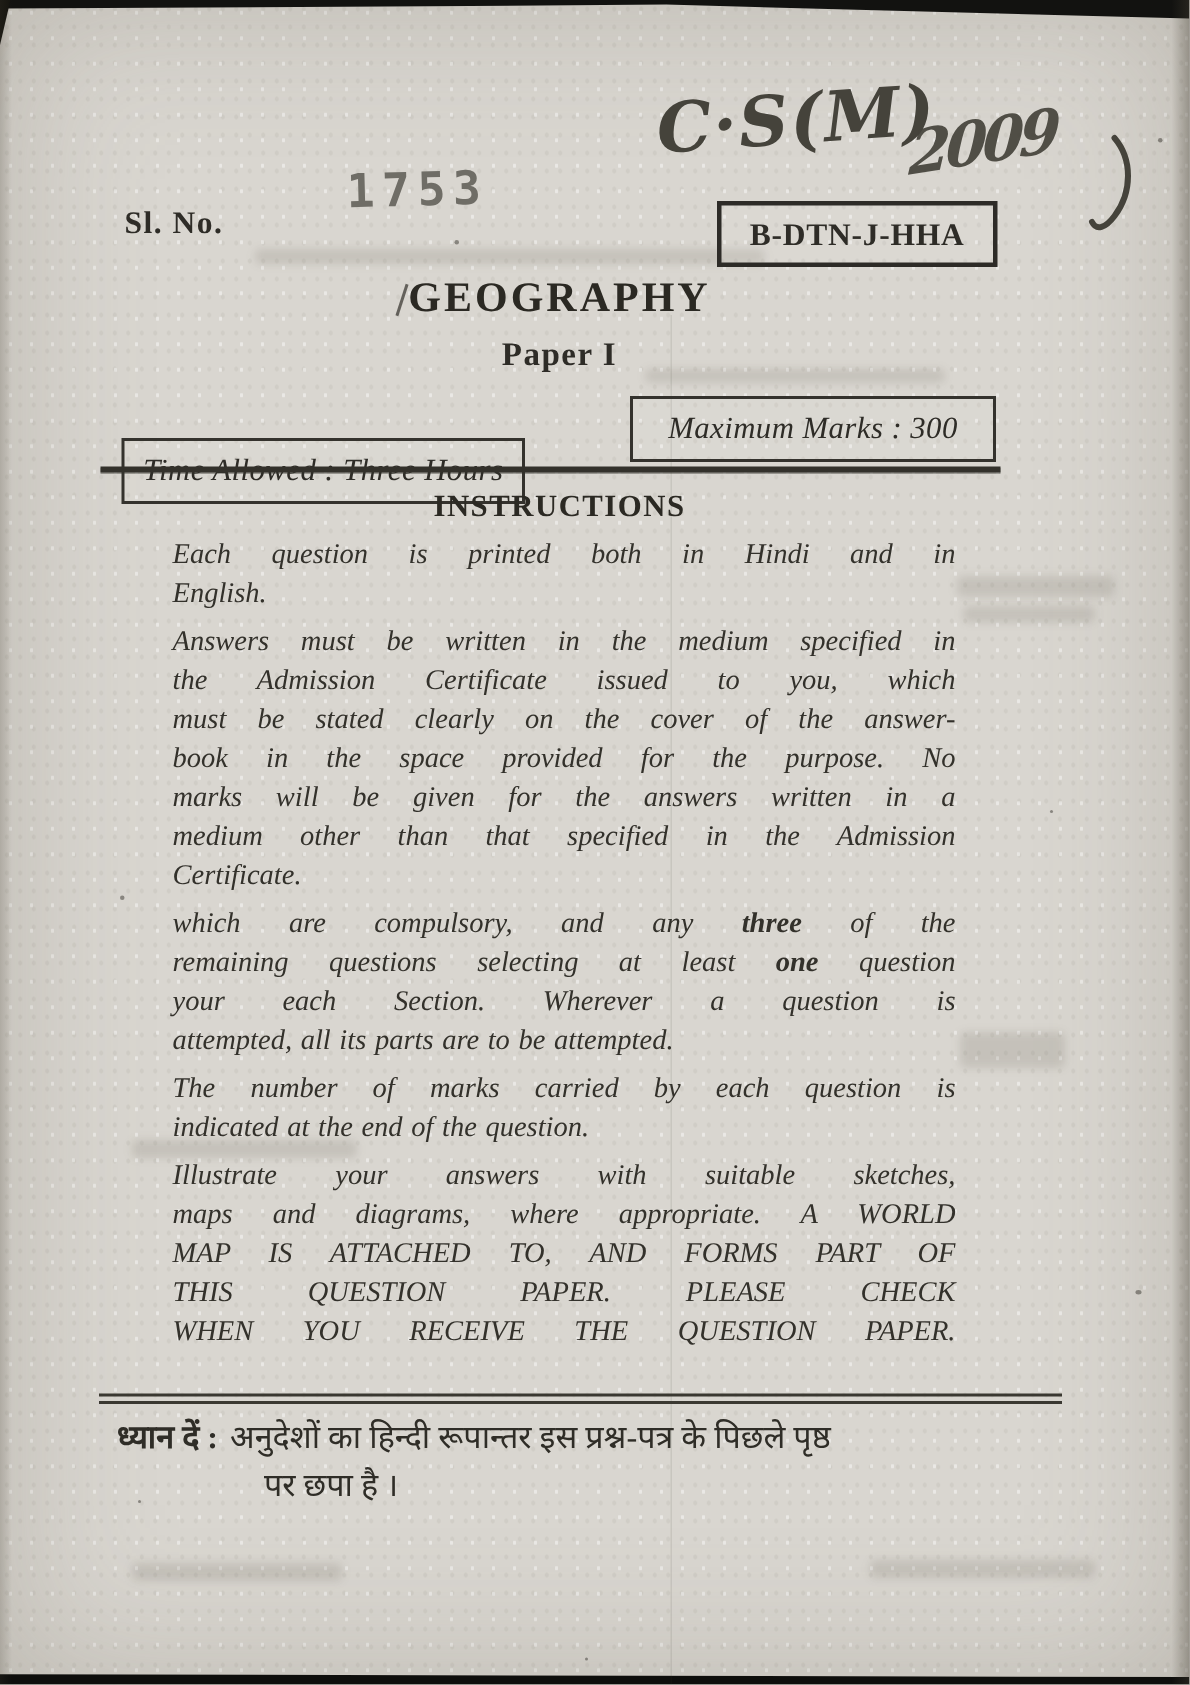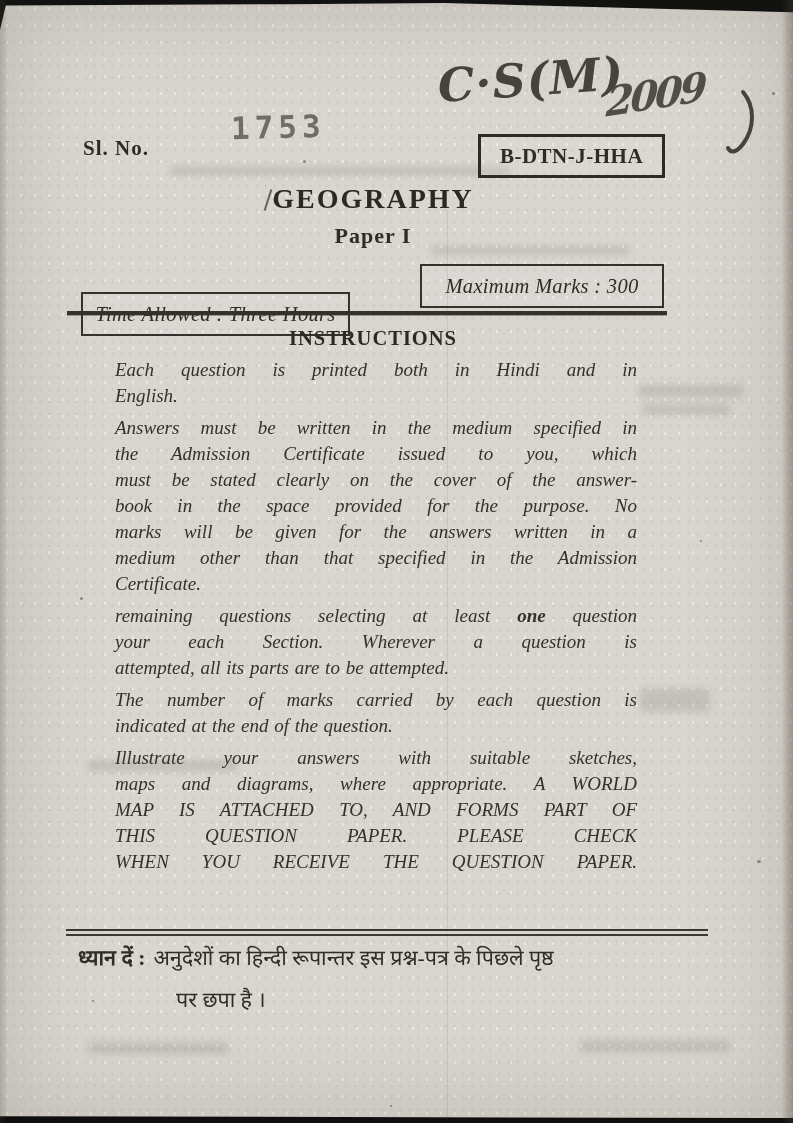--- a/index.html
+++ b/index.html
@@ -71,21 +71,21 @@
   .line.l{text-align-last:left;}
   .b{font-weight:bold;}
 
   .rule-double{position:absolute;left:66px;top:929px;width:642px;height:3px;
     border-top:2.5px solid #3a3831;border-bottom:2.5px solid #3a3831;}
 
   
   .hindi{position:absolute;left:78px;top:942px;width:645px;font-size:21.5px;line-height:32px;
     color:#2f2d27;font-family:"Liberation Serif","DejaVu Serif",serif;}
   .hindi-label{font-weight:bold;margin-right:8px;}
-  .hindi-line2{padding-left:98px;margin-top:10px;}
+  .hindi-line2{padding-left:98px;}
 </style>
 </head>
 <body>
 
 <div class="paper">
 
   <div class="scan-top"></div>
   <div class="scan-bottom"></div>
   <div class="corner-wedge"></div>
   <div class="edge-right"></div>
@@ -138,20 +138,21 @@
     <div class="inst-para">
       <div class="line j">Answers must be written in the medium specified in</div>
       <div class="line j">the Admission Certificate issued to you, which</div>
       <div class="line j">must be stated clearly on the cover of the answer-</div>
       <div class="line j">book in the space provided for the purpose. No</div>
       <div class="line j">marks will be given for the answers written in a</div>
       <div class="line j">medium other than that specified in the Admission</div>
       <div class="line l">Certificate.</div>
     </div>
     <div class="inst-para">
+      <div class="line j"><span>which are compulsory, and any </span><span class="b">three</span><span> of the</span></div>
       <div class="line j"><span>remaining questions selecting at least </span><span class="b">one</span><span> question</span></div>
       <div class="line j">your each Section. Wherever a question is</div>
       <div class="line l">attempted, all its parts are to be attempted.</div>
     </div>
     <div class="inst-para">
       <div class="line j">The number of marks carried by each question is</div>
       <div class="line l">indicated at the end of the question.</div>
     </div>
     <div class="inst-para">
       <div class="line j">Illustrate your answers with suitable sketches,</div>

